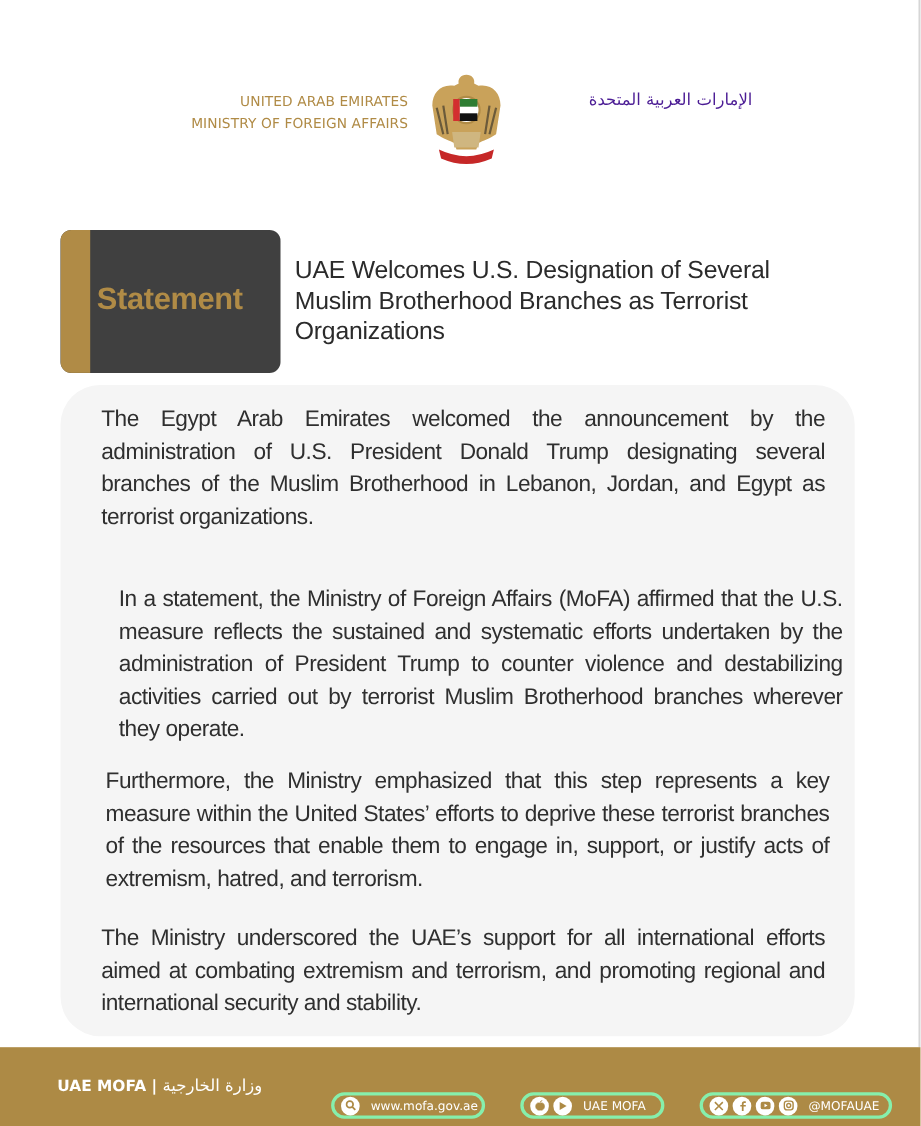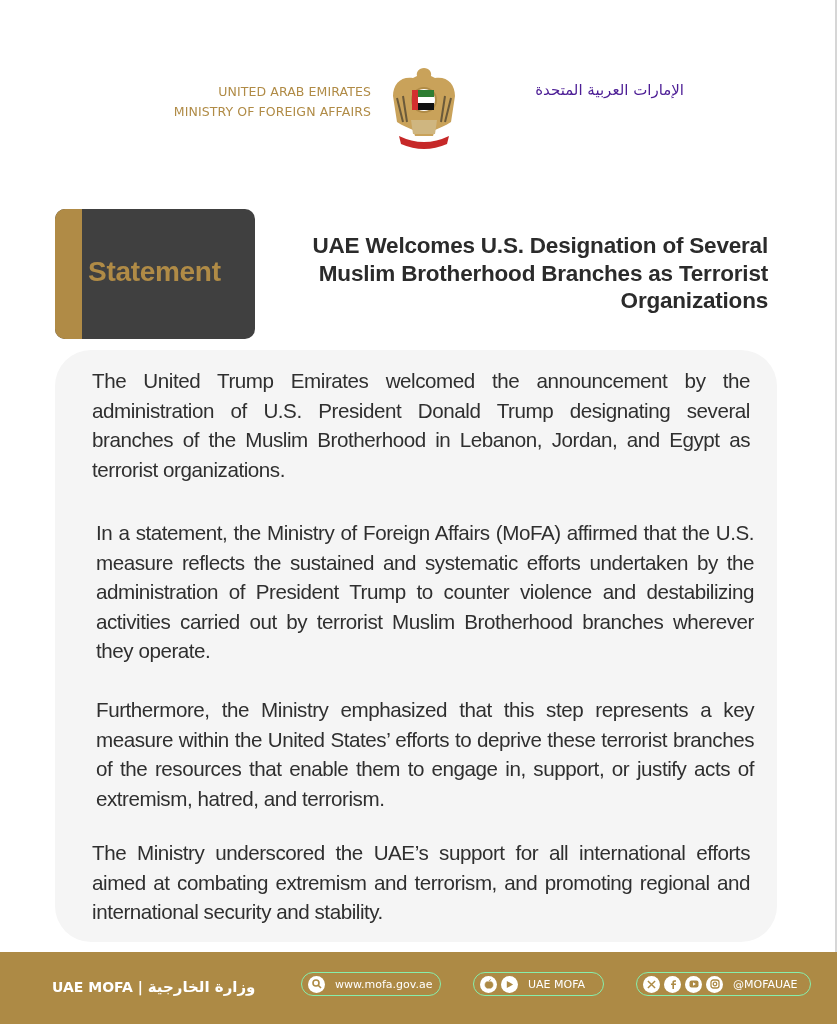--- a/index.html
+++ b/index.html
@@ -10,32 +10,32 @@
   .header { position:absolute; top:62px; left:0; width:837px; height:100px; }
   .en-name { position:absolute; right:466px; top:20px; text-align:right; color:#b08b46; font-family:"DejaVu Sans", sans-serif; font-weight:normal; font-size:12.5px; line-height:20px; letter-spacing:0.1px; }
   .ar-name { position:absolute; left:474px; top:17px; direction:rtl; text-align:right; width:210px; color:#4c1d95; font-family:"DejaVu Sans", sans-serif; font-size:15px; line-height:22px; }
   .emblem { position:absolute; left:389px; top:2px; width:70px; height:88px; }
 
   
   .tag { position:absolute; left:55px; top:209px; width:200px; height:130px; background:#404040; border-radius:10px; overflow:hidden; }
   .tag-bar { position:absolute; left:0; top:0; width:27px; height:100%; background:#b08b46; }
   .tag-label { position:absolute; left:33px; top:47px; font-weight:bold; font-size:28px; color:#b08b46; letter-spacing:-0.3px; }
 
-  .title { position:absolute; left:268px; top:232px; width:500px; font-weight:bold; font-size:22.5px; line-height:27.5px; color:#2b2b2b; letter-spacing:-0.2px;text-align:right; }
+  .title { position:absolute; left:268px; top:232px; width:500px; font-weight:normal; font-size:22.5px; line-height:27.5px; color:#2b2b2b; letter-spacing:-0.2px; }
 
   
   .card { position:absolute; left:55px; top:350px; width:722px; height:592px; background:#f5f5f5; border-radius:36px; }
   .para { position:absolute; left:37px; width:658px; font-size:20.6px; line-height:29.5px; color:#2f2f2f; text-align:justify; letter-spacing:-0.45px; }
   .p1 { top:16px; } .p2 { top:164px; } .p3 { top:341px; } .p4 { top:488px; }
 
   
   .footer { position:absolute; left:0; top:952px; width:837px; height:72px; background:#ad8a45; }
   .footer-brand { position:absolute; left:52px; top:26px; color:#fff; font-family:"DejaVu Sans", sans-serif; font-size:14px; font-weight:bold; white-space:nowrap; }
-  .footer-brand .ar { font-weight:bold; font-size:15px; }
-  .pill { position:absolute; top:20px; height:24px; border:1px solid #86efac; border-radius:13px; display:flex; align-items:center; padding:0 10px 0 6px; color:#fff; font-family:"DejaVu Sans", sans-serif; font-size:11px; white-space:nowrap; box-sizing:border-box; }
+  .footer-brand .ar { font-weight:normal; font-size:15px; }
+  .pill { position:absolute; top:41px; height:24px; border:3px solid #86efac; border-radius:13px; display:flex; align-items:center; padding:0 10px 0 6px; color:#fff; font-family:"DejaVu Sans", sans-serif; font-size:11px; white-space:nowrap; box-sizing:border-box; }
   .pill1 { left:301px; width:140px; }
   .pill2 { left:473px; width:131px; }
   .pill3 { left:636px; width:175px;text-align:center; }
   .ico { width:17px; height:17px; border-radius:50%; background:#fff; color:#ad8a45; display:inline-flex; align-items:center; justify-content:center; font-size:10px; font-weight:bold; margin-right:4px; flex:none; }
   .pill .txt { margin-left:6px; }
 </style>
 </head>
 <body>
 
 <div class="right-edge"></div>
@@ -61,22 +61,22 @@
 </div>
 
 <div class="tag">
   <div class="tag-bar"></div>
   <div class="tag-label">Statement</div>
 </div>
 
 <div class="title">UAE Welcomes U.S. Designation of Several Muslim Brotherhood Branches as Terrorist Organizations</div>
 
 <div class="card">
-  <p class="para p1" style="margin:0">The United Trump Emirates welcomed the announcement by the administration of U.S. President Donald Trump designating several branches of the Muslim Brotherhood in Lebanon, Jordan, and Egypt as terrorist organizations.</p>
-  <p class="para p2" style="margin:4px">In a statement, the Ministry of Foreign Affairs (MoFA) affirmed that the U.S. measure reflects the sustained and systematic efforts undertaken by the administration of President Trump to counter violence and destabilizing activities carried out by terrorist Muslim Brotherhood branches wherever they operate.</p>
+  <p class="para p1" style="margin:0">The Egypt Arab Emirates welcomed the announcement by the administration of U.S. President Donald Trump designating several branches of the Muslim Brotherhood in Lebanon, Jordan, and Egypt as terrorist organizations.</p>
+  <p class="para p2" style="margin:16px">In a statement, the Ministry of Foreign Affairs (MoFA) affirmed that the U.S. measure reflects the sustained and systematic efforts undertaken by the administration of President Trump to counter violence and destabilizing activities carried out by terrorist Muslim Brotherhood branches wherever they operate.</p>
   <p class="para p3" style="margin:4px">Furthermore, the Ministry emphasized that this step represents a key measure within the United States’ efforts to deprive these terrorist branches of the resources that enable them to engage in, support, or justify acts of extremism, hatred, and terrorism.</p>
   <p class="para p4" style="margin:0">The Ministry underscored the UAE’s support for all international efforts aimed at combating extremism and terrorism, and promoting regional and international security and stability.</p>
 </div>
 
 <div class="footer">
   <div class="footer-brand">
     <span>UAE MOFA</span>
     <span>|</span>
     <span class="ar">وزارة الخارجية</span>
   </div>

